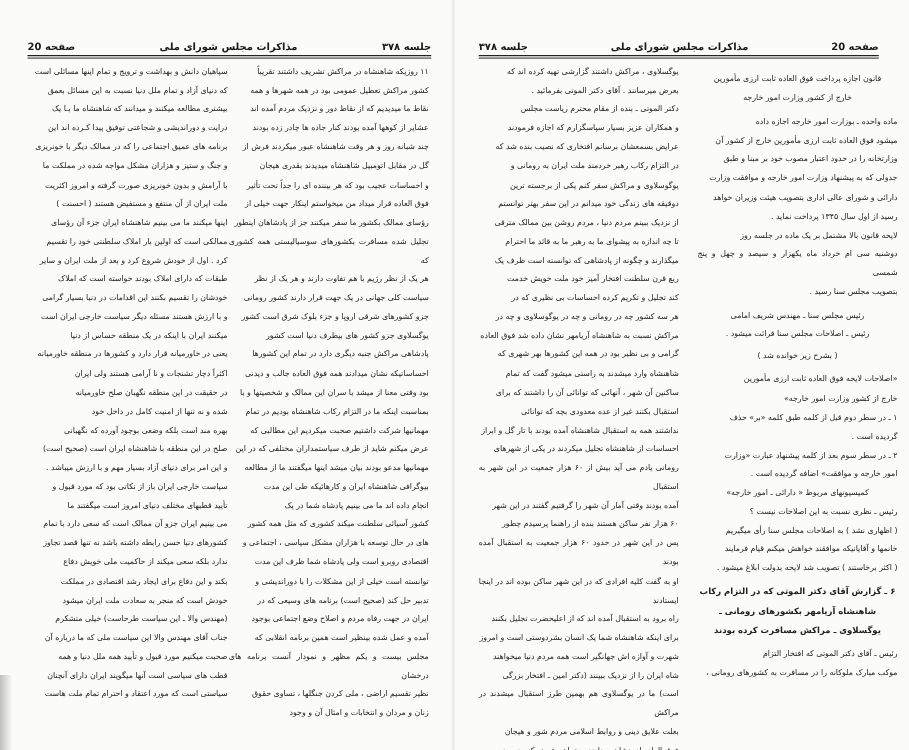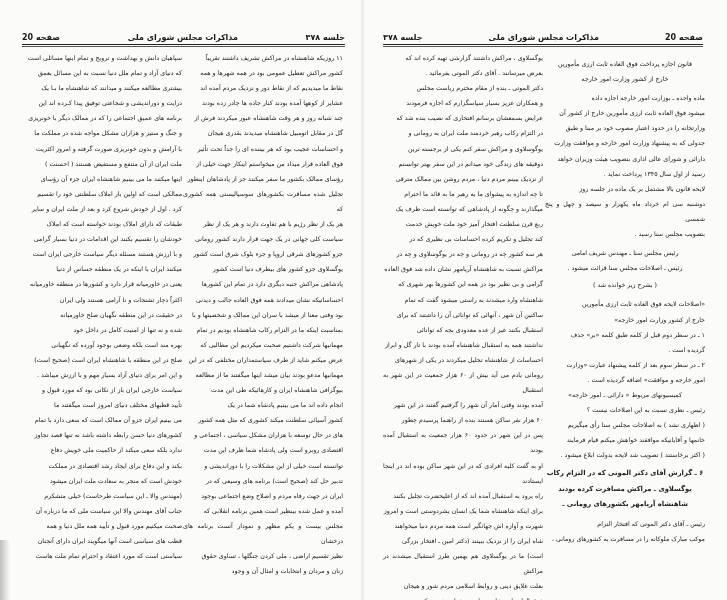--- a/index.html
+++ b/index.html
@@ -39,21 +39,21 @@
     font-size:6.3px; line-height:15.1px;
     color:#222;
   }
   .col p { margin:0; }
   .col .center { text-align:center; }
   .col .bold { font-weight:bold; font-size:6.8px; }
   
   .c1 { left:22px; }   
   .c2 { left:183px; }
   .c3 { left:20px; }   
-  .c4 { left:182px; }
+  .c4 { left:195px; }
   .bleed {
     position:absolute; left:0; top:540px; width:10px; height:60px;
     background:linear-gradient(to right, rgba(80,80,80,0.35), rgba(0,0,0,0));
   }
   .gutter {
     position:absolute; left:361px; top:0; width:3px; height:600px;
     background:linear-gradient(to right, rgba(0,0,0,0.03), rgba(0,0,0,0.08), rgba(0,0,0,0.03));
   }
 </style>
 </head>
@@ -177,22 +177,22 @@
         <p>۲ ـ در سطر سوم بعد از کلمه پیشنهاد عبارت «وزارت</p>
         <p>امور خارجه و موافقت» اضافه گردیده است .</p>
       </div>
     <p class="center">کمیسیونهای مربوط « دارائی ـ امور خارجه»</p>
     <p>رئیس ـ نظری نسبت به این اصلاحات نیست ؟</p>
     <p>( اظهاری نشد ) به اصلاحات مجلس سنا رأی میگیریم</p>
     <p>خانمها و آقایانیکه موافقند خواهش میکنم قیام فرمایند</p>
     <p>( اکثر برخاستند ) تصویب شد لایحه بدولت ابلاغ میشود .</p>
     <div id="rp-heading" style="margin:4px 0">
         <p class="center bold">۶ ـ گزارش آقای دکتر الموتی که در التزام رکاب</p>
+        <p class="center bold">شاهنشاه آریامهر بکشورهای رومانی ـ</p>
         <p class="center bold">یوگسلاوی ـ مراکش مسافرت کرده بودند</p>
-        <p class="center bold">شاهنشاه آریامهر بکشورهای رومانی ـ</p>
       </div>
     <div id="rp-closing">
         <p>رئیس ـ آقای دکتر الموتی که افتخار التزام</p>
         <p>موکب مبارک ملوکانه را در مسافرت به کشورهای رومانی ،</p>
       </div>
   </div>
 
   <div class="col c3" id="rp-col-left">
       <p>یوگسلاوی ، مراکش داشتند گزارشی تهیه کرده اند که</p>
       <p>بعرض میرسانند . آقای دکتر الموتی بفرمائید .</p>

